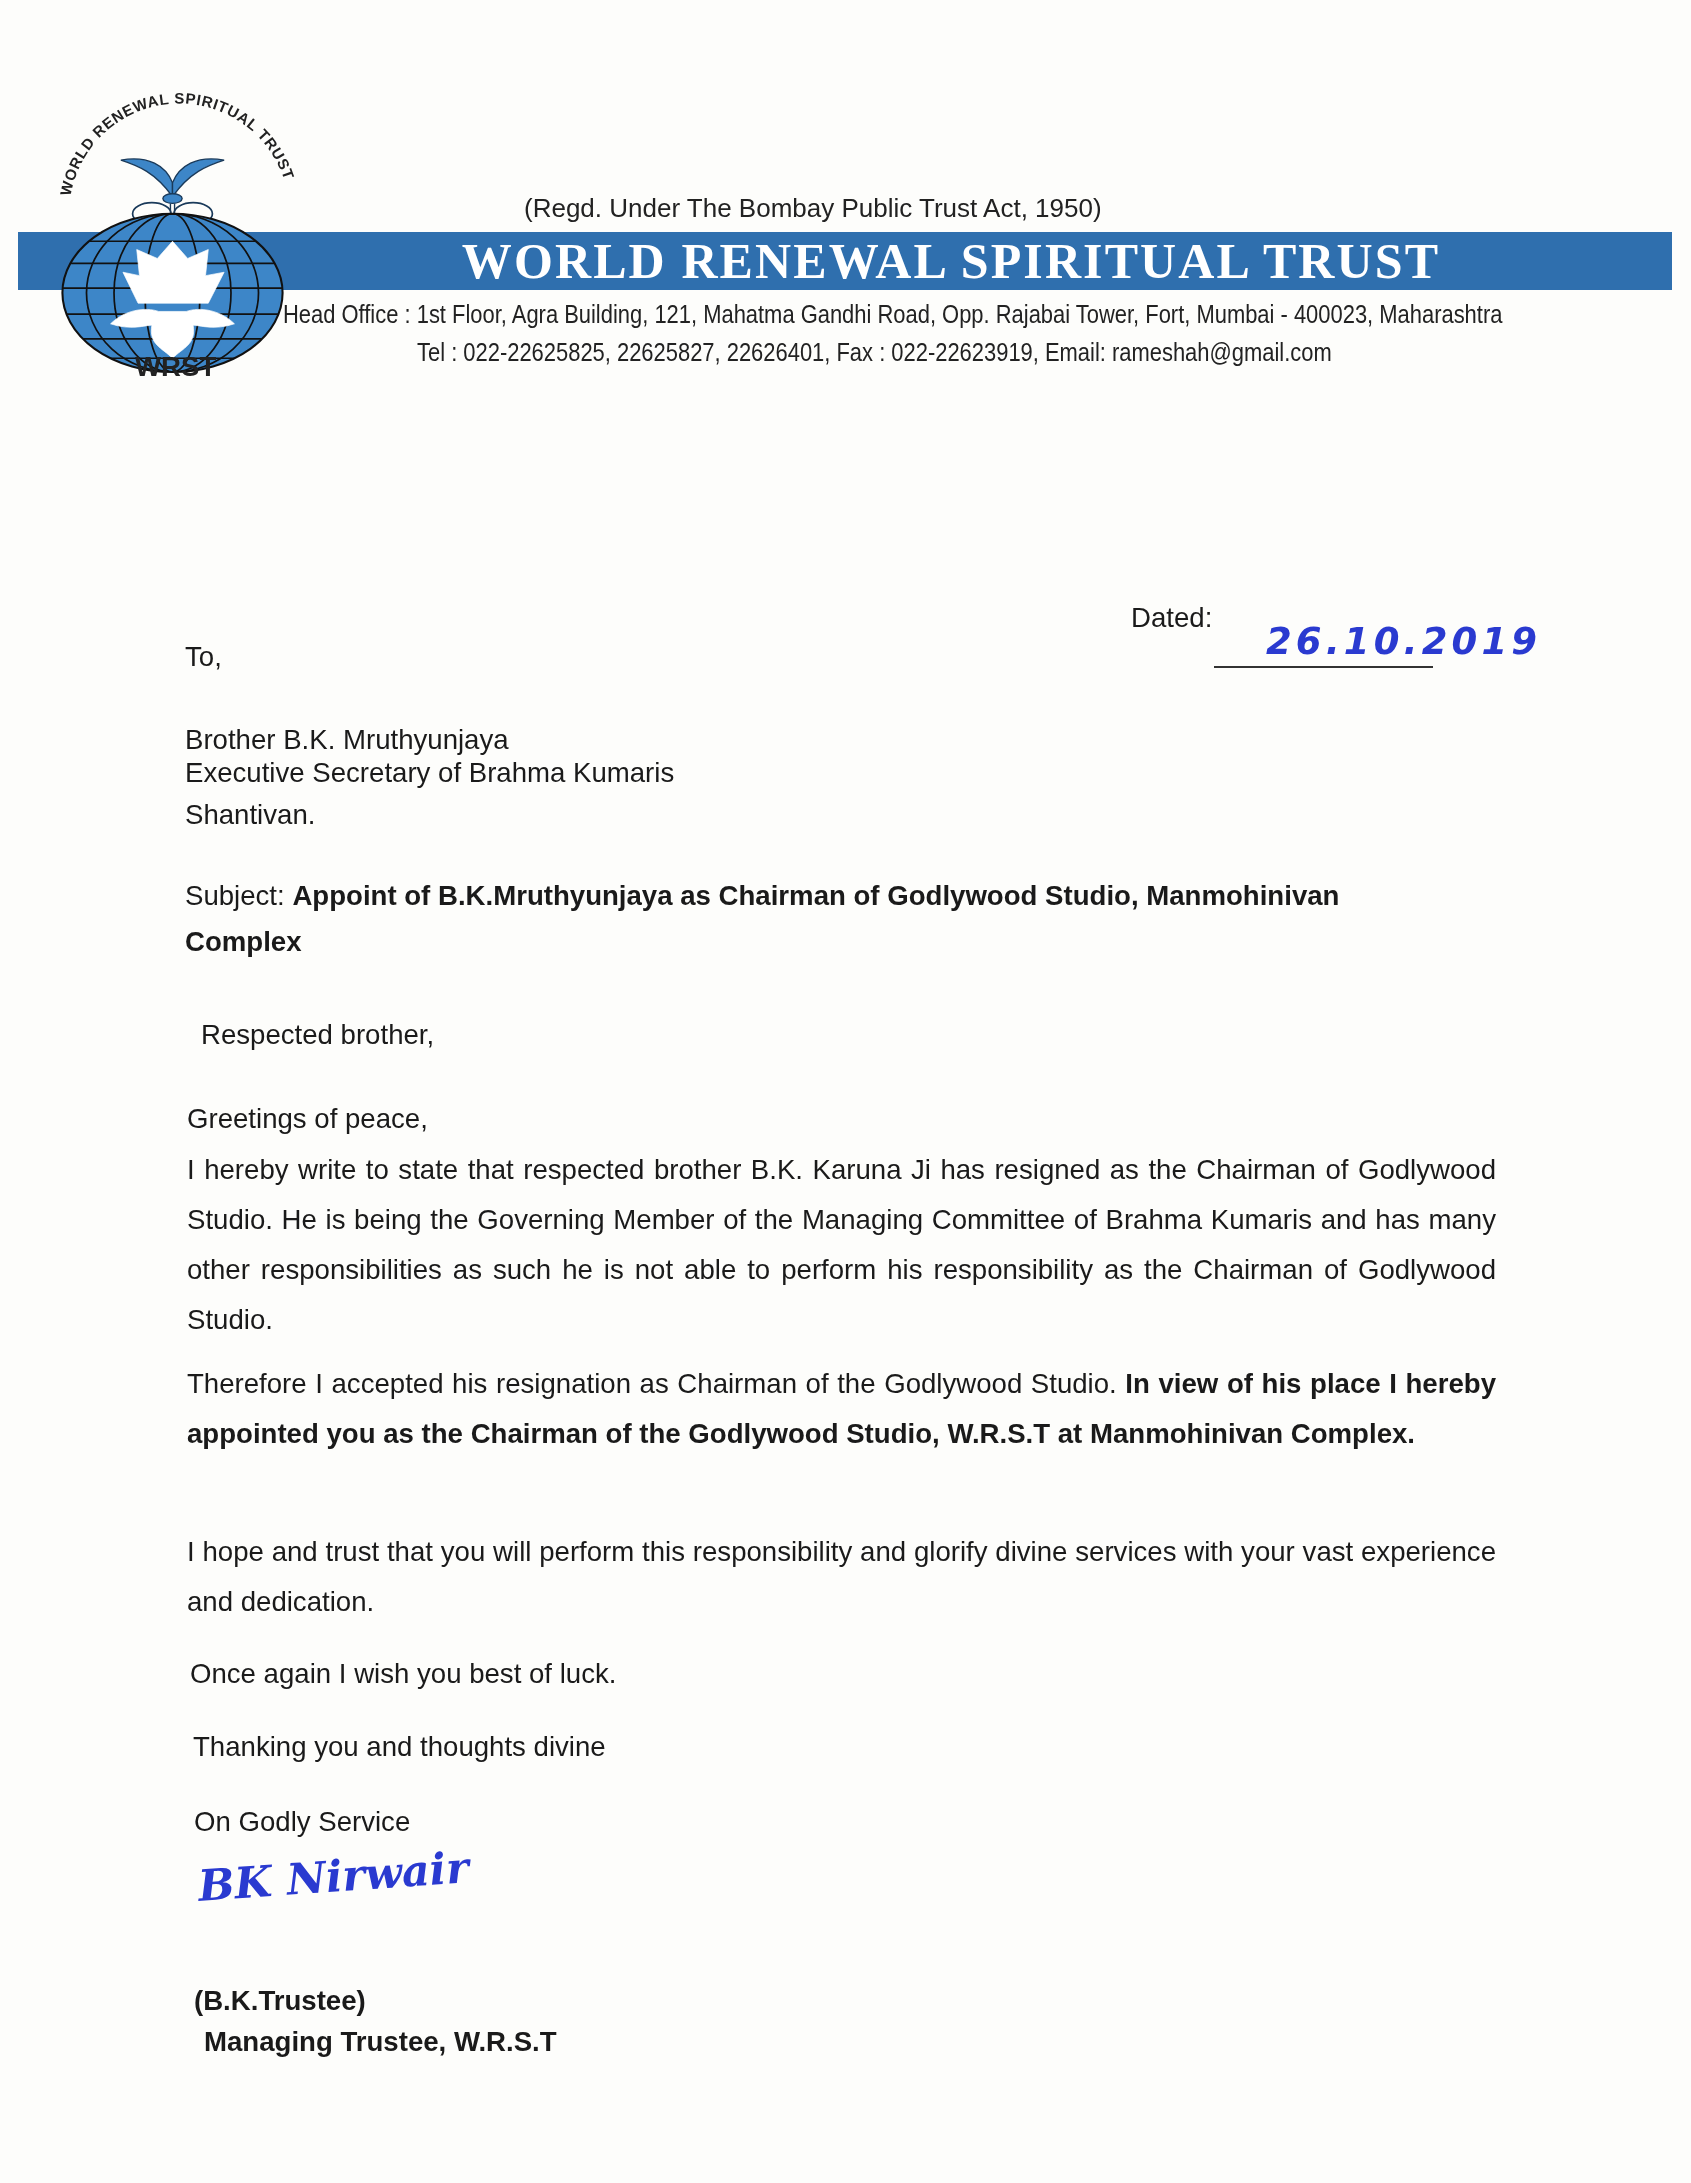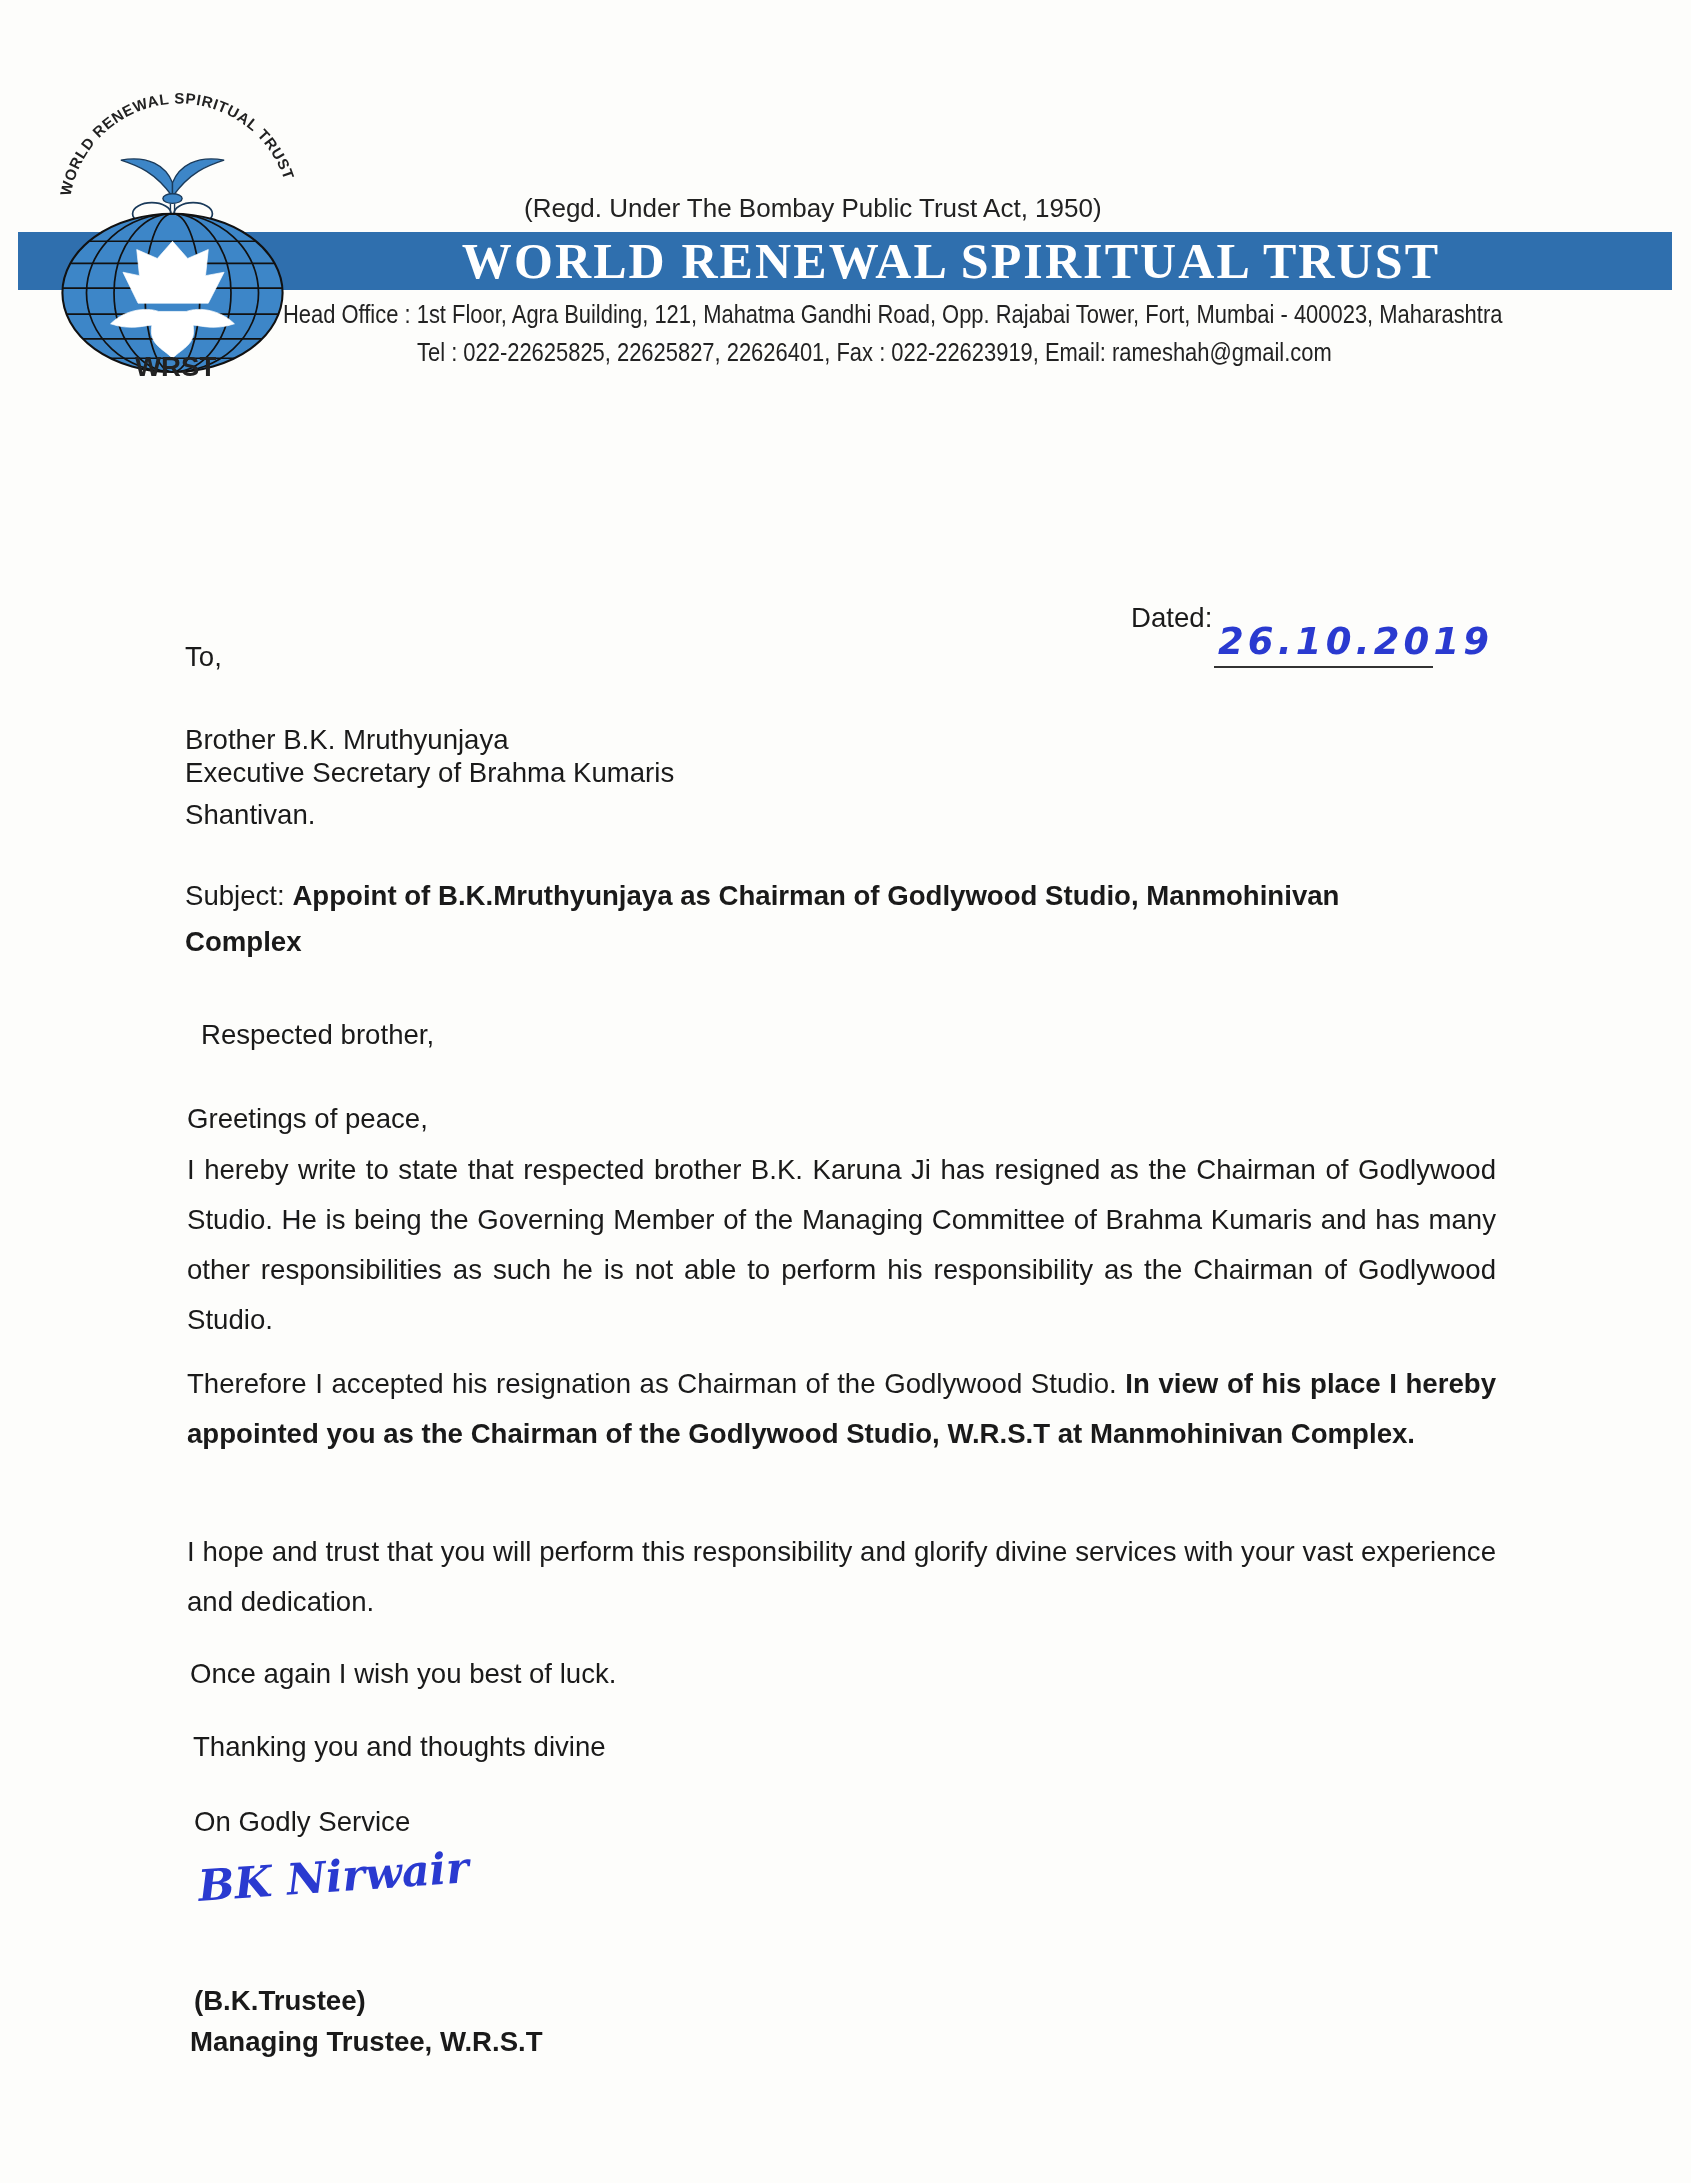--- a/index.html
+++ b/index.html
@@ -96,21 +96,21 @@
 
 <div class="regd">(Regd. Under The Bombay Public Trust Act, 1950)</div>
 <div class="banner-title">WORLD RENEWAL SPIRITUAL TRUST</div>
 <div class="address">Head Office : 1st Floor, Agra Building, 121, Mahatma Gandhi Road, Opp. Rajabai Tower, Fort, Mumbai - 400023, Maharashtra</div>
 <div class="contact">Tel : 022-22625825, 22625827, 22626401, Fax : 022-22623919, Email: rameshah@gmail.com</div>
 
 <div class="body-text">
   <div class="line" style="left:185px; top:641px;">To,</div>
 
   <div class="line" style="left:1104px; top:602px;margin-left:27px;">Dated:</div>
-  <div class="line hand" style="left:1218px; top:620px; font-size:37px; letter-spacing:4.1px;">26.10.2019</div>
+  <div class="line hand" style="left:1266px; top:620px; font-size:37px; letter-spacing:4.1px;">26.10.2019</div>
   <div class="dated-line"></div>
 
   <div class="line" style="left:185px; top:724px;">Brother B.K. Mruthyunjaya</div>
   <div class="line" style="left:185px; top:757px;">Executive Secretary of Brahma Kumaris</div>
   <div class="line" style="left:185px; top:799px;">Shantivan.</div>
 
   <div class="line" style="left:185px; top:880px;">
     <span>Subject:</span>
     <span class="bold">Appoint of B.K.Mruthyunjaya as Chairman of Godlywood Studio, Manmohinivan</span>
   </div>
@@ -127,15 +127,15 @@
 
   <div class="para" style="top:1527px;">I hope and trust that you will perform this responsibility and glorify divine services with your vast experience and dedication.</div>
 
   <div class="line" style="left:190px; top:1658px;">Once again I wish you best of luck.</div>
   <div class="line" style="left:193px; top:1731px;">Thanking you and thoughts divine</div>
   <div class="line" style="left:194px; top:1806px;">On Godly Service</div>
 
   <div class="line hand" style="left:200px; top:1861px; font-size:43px; font-family:'DejaVu Serif', serif; transform:rotate(-4deg); transform-origin:left bottom;">BK Nirwair</div>
 
   <div class="line bold" style="left:194px; top:1985px;">(B.K.Trustee)</div>
-  <div class="line bold" style="left:190px; top:2026px;text-align:center;">Managing Trustee, W.R.S.T</div>
+  <div class="line bold" style="left:204px; top:2026px;text-align:center;">Managing Trustee, W.R.S.T</div>
 </div>
 
 
 </body></html>

